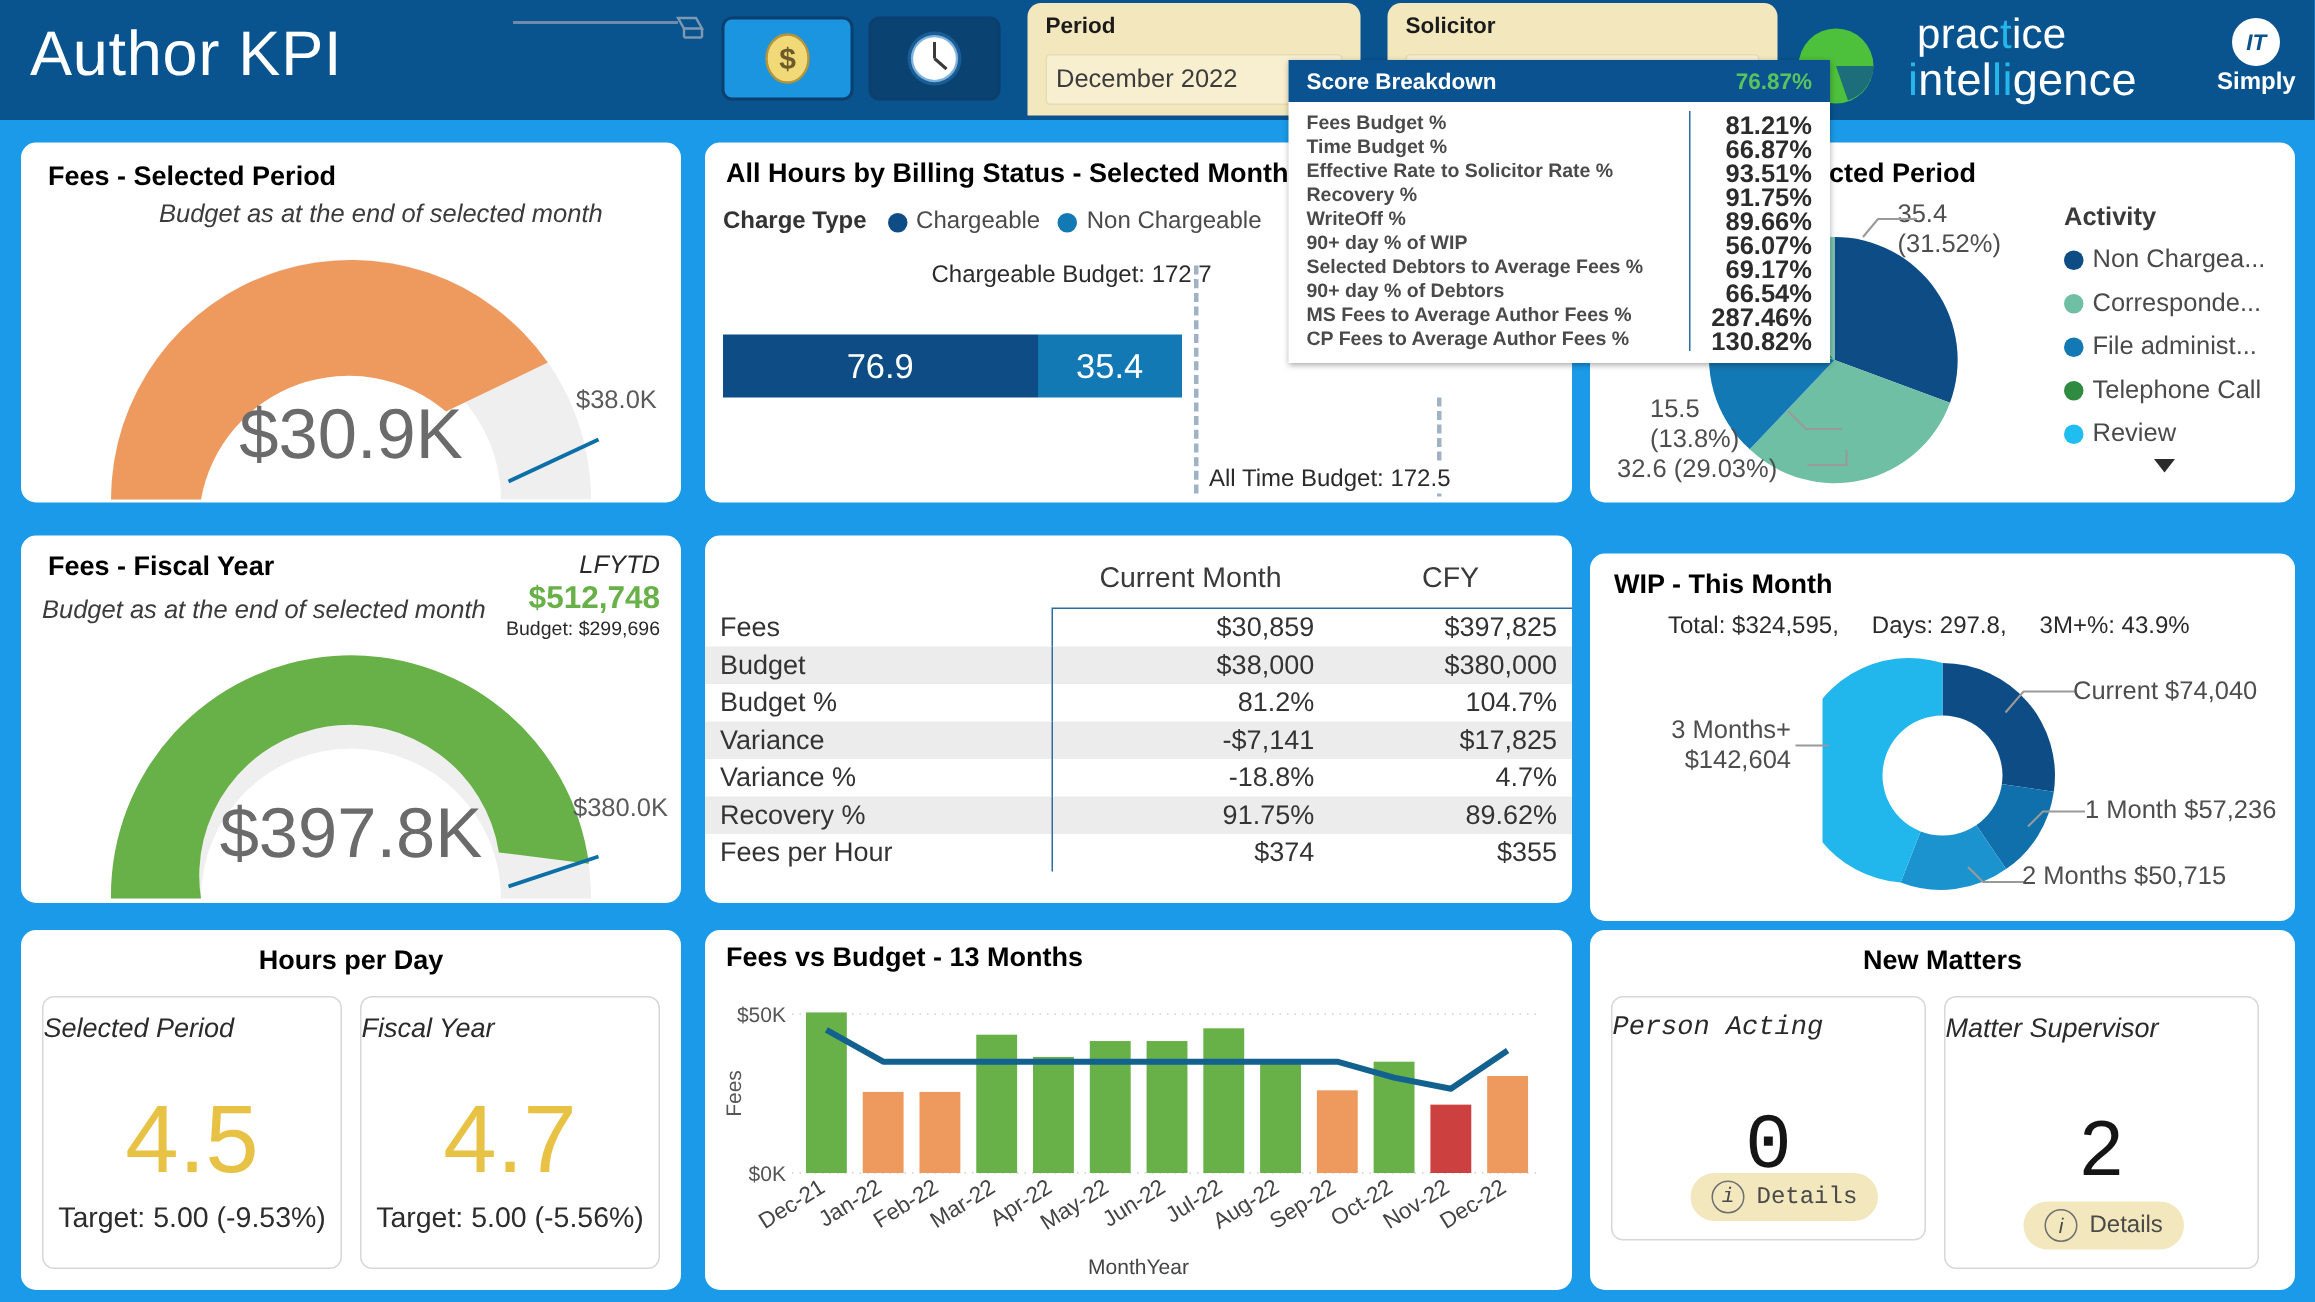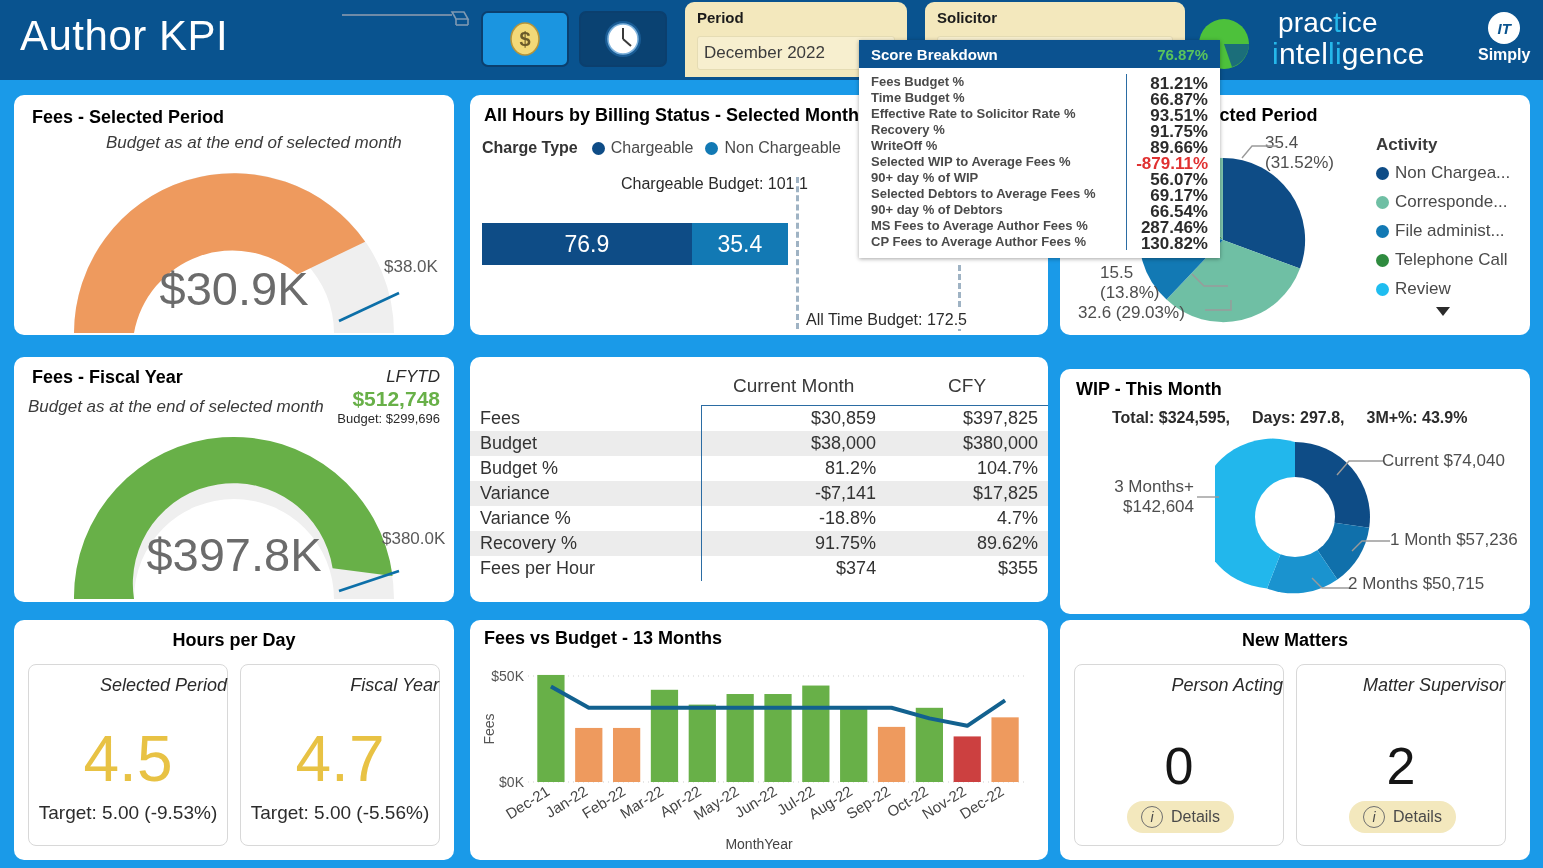--- a/index.html
+++ b/index.html
@@ -99,28 +99,28 @@
   }
   table.kpi th.blank { border-bottom: none; }
   table.kpi td { font-size: 18px; color: #333; padding: 2px 10px; height: 23px;}
   table.kpi td.lbl { text-align: left; border-right: 1px solid #2b6ca3; }
   table.kpi td.num { text-align: right; }
   table.kpi tr.alt td { background: #ececec; }
   .pos { color: #76ac50; }
   .neg { color: #f0a372; }
 
   
-  .wip-meta { font-size: 16px; font-weight: bold; color: #2b2b2b; }
+  .wip-meta { font-size: 16px; font-weight: normal; color: #2b2b2b; }
   .leader { position:absolute; font-size: 17px; color: #4e4e4e; }
 
   
   .tile {
     position: absolute; border: 1px solid #d8d8d8; border-radius: 8px; background:#fff;
   }
-  .tile-h { text-align: right; font-size: 18px; font-style: italic; color: #2a2a2a; margin-top: 10px; }
+  .tile-h { text-align: left; font-size: 18px; font-style: italic; color: #2a2a2a; margin-top: 10px; }
   .tile-big { text-align: center; font-size: 64px; color: #e8c244; font-weight: 400;}
   .tile-big.black { color: #151515; font-size: 52px; }
   .tile-sub { text-align: center; font-size: 19px; color: #2c2c2c; }
   .details-btn {
     position: absolute; background: #f3e8bd; border-radius: 16px;
     height: 32px; display: flex; align-items: center; gap: 8px; padding: 0 14px;
   }
   .i-circle {
     width: 22px; height: 22px; border-radius: 50%; border: 1px solid #6f6f6f;
     display: flex; align-items: center; justify-content: center;
@@ -218,21 +218,21 @@
 <div class="card" style="left:470px; top:95px; width:578px; height:240px;">
   <div class="card-title" style="position:absolute;left:14px;top:10px; white-space:nowrap;">All Hours by Billing Status - Selected Month</div>
   <div class="legend-row" style="position:absolute;left:12px;top:44px;">
     <span class="legend-title">Charge Type</span>
     <span class="legend-dot" style="background:#0e4c86"></span>
     <span class="legend-txt">Chargeable</span>
     <span class="legend-dot" style="background:#1279b4;margin-left:6px;"></span>
     <span class="legend-txt">Non Chargeable</span>
   </div>
 
-  <div class="budget-lbl" style="left:148px; top:80px;">Chargeable Budget: 101.1</div>
+  <div class="budget-lbl" style="left:148px; top:80px;">Chargeable Budget: 172.7</div>
   <div class="dashline" style="left:326px; top:82px; height:152px;"></div>
   <div class="dashline" style="left:488px; top:170px; height:42px;"></div>
   <div class="dashline" style="left:488px; top:230px; height:6px;"></div>
   <div class="budget-lbl" style="left:333px; top:216px;">All Time Budget: 172.5</div>
 
   <div style="position:absolute;left:12px;top:128px;width:306px;height:42px;display:flex;">
     <div class="bar-seg" style="width:68.5%;background:#0e4c86;">76.9</div>
     <div class="bar-seg" style="width:31.5%;background:#1279b4;">35.4</div>
   </div>
 </div>
@@ -462,21 +462,21 @@
       <text x="415.53846153846155" y="136" font-size="15" fill="#444" text-anchor="end" font-family="Liberation Sans, sans-serif" transform="rotate(-32 415.53846153846155 136)">Sep-22</text>
       <text x="453.38461538461536" y="136" font-size="15" fill="#444" text-anchor="end" font-family="Liberation Sans, sans-serif" transform="rotate(-32 453.38461538461536 136)">Oct-22</text>
       <text x="491.2307692307692" y="136" font-size="15" fill="#444" text-anchor="end" font-family="Liberation Sans, sans-serif" transform="rotate(-32 491.2307692307692 136)">Nov-22</text>
       <text x="529.0769230769231" y="136" font-size="15" fill="#444" text-anchor="end" font-family="Liberation Sans, sans-serif" transform="rotate(-32 529.0769230769231 136)">Dec-22</text>
     </svg>
   <div style="position:absolute;width:100%;text-align:center;bottom:8px;font-size:14px;color:#444;">MonthYear</div>
 </div>
 
 <div class="card" style="left:1060px; top:620px; width:470px; height:240px;">
   <div class="card-title" style="position:absolute;width:100%;text-align:center;top:10px;">New Matters</div>
-  <div class="tile" style="left:14px;top:44px;width:210px;height:182px;">
+  <div class="tile" style="left:14px;top:44px;width:210px;height:163px;font-family:Liberation Mono, monospace;">
     <div class="tile-h">Person Acting</div>
     <div class="tile-big black" style="margin-top:40px;">0</div>
     <div class="details-btn" style="left:52px;bottom:12px;">
       <span class="i-circle">i</span>
       <span class="details-txt">Details</span>
     </div>
   </div>
   <div class="tile" style="left:236px;top:44px;width:210px;height:182px;">
     <div class="tile-h">Matter Supervisor</div>
     <div class="tile-big black" style="margin-top:40px;">2</div>
@@ -507,24 +507,20 @@
       </div>
       <div class="tt-row">
         <span class="tt-k">Recovery %</span>
         <span class="tt-v">91.75%</span>
       </div>
       <div class="tt-row">
         <span class="tt-k">WriteOff %</span>
         <span class="tt-v">89.66%</span>
       </div>
       <div class="tt-row">
-        <span class="tt-k">Selected WIP to Average Fees %</span>
-        <span class="tt-v red">-879.11%</span>
-      </div>
-      <div class="tt-row">
         <span class="tt-k">90+ day % of WIP</span>
         <span class="tt-v">56.07%</span>
       </div>
       <div class="tt-row">
         <span class="tt-k">Selected Debtors to Average Fees %</span>
         <span class="tt-v">69.17%</span>
       </div>
       <div class="tt-row">
         <span class="tt-k">90+ day % of Debtors</span>
         <span class="tt-v">66.54%</span>

